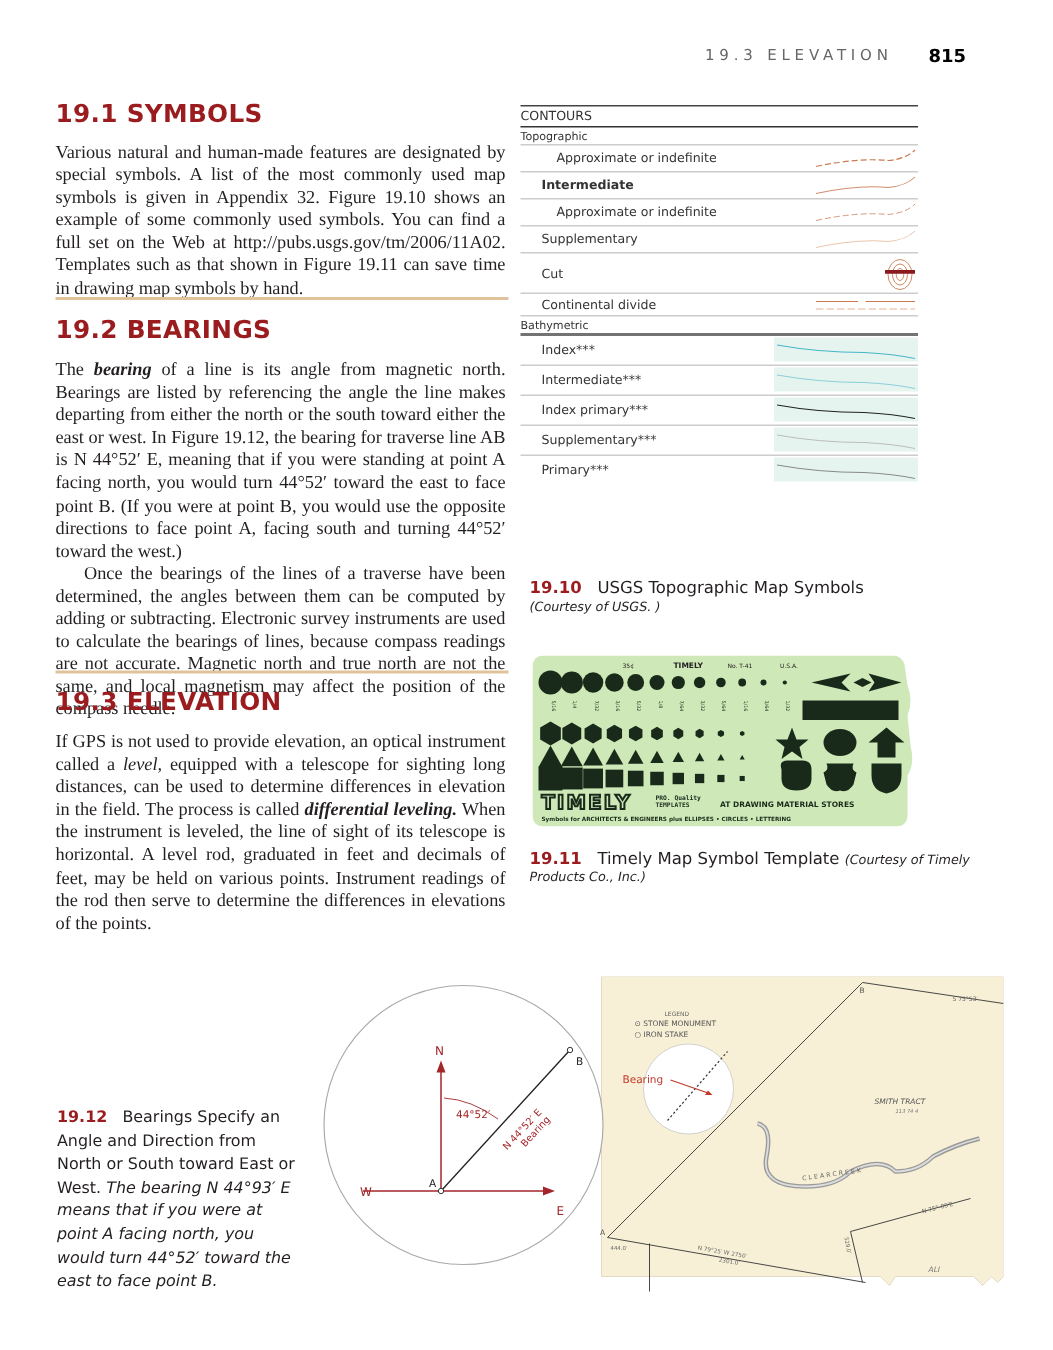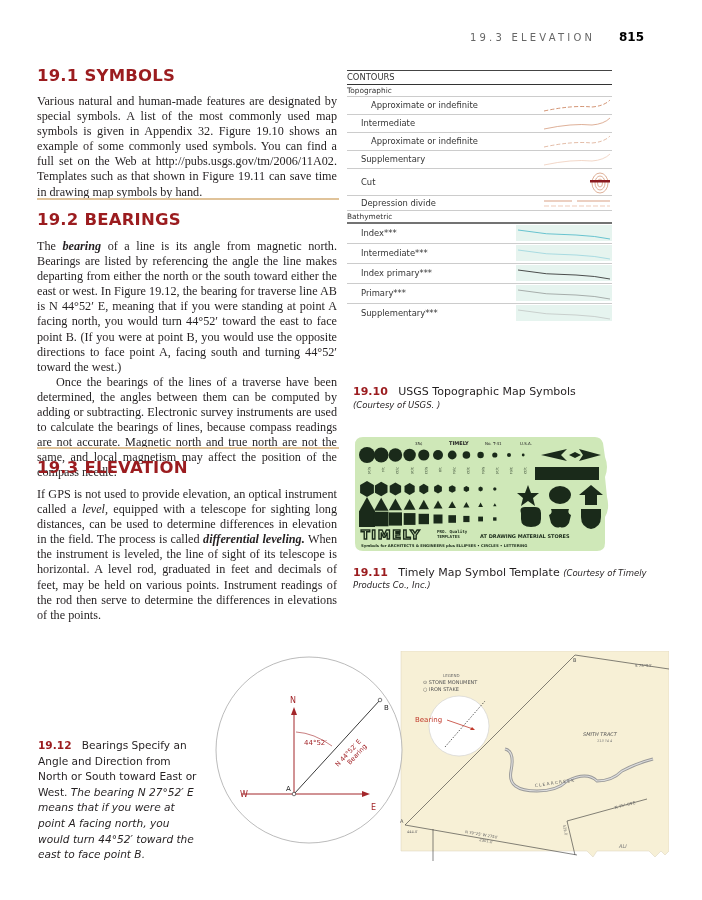--- a/index.html
+++ b/index.html
@@ -61,21 +61,21 @@
   <div class="toprule"></div>
   <div class="hdr">CONTOURS</div>
   <div class="sub">Topographic</div>
 
   <div class="row" style="height:17px;">
     <span class="lbl ind2" style="top:3px;">Approximate or indefinite</span>
     <svg width="70" height="17">
         <path d="M2 14 Q30 8 50 10 Q62 9 68 3" stroke="#c87a52" fill="none" stroke-width="0.8" stroke-dasharray="4 2"></path>
       </svg>
   </div>
-  <div class="row" style="height:17px;">
+  <div class="row" style="height:17px;font-weight:bold;">
     <span class="lbl" style="top:3px;">Intermediate</span>
     <svg width="70" height="17">
         <path d="M2 14 Q30 8 50 10 Q62 9 68 3" stroke="#d08e6c" fill="none" stroke-width="0.7"></path>
       </svg>
   </div>
   <div class="row" style="height:17px;">
     <span class="lbl ind2" style="top:3px;">Approximate or indefinite</span>
     <svg width="70" height="17">
         <path d="M2 14 Q30 8 50 10 Q62 9 68 3" stroke="#d08e6c" fill="none" stroke-width="0.6" stroke-dasharray="4 2"></path>
       </svg>
@@ -89,21 +89,21 @@
   <div class="row" style="height:26px;text-align:right;">
     <span class="lbl" style="top:8px;">Cut</span>
     <svg width="70" height="26">
         <ellipse cx="58" cy="14" rx="8" ry="10" stroke="#c87a52" fill="none" stroke-width="0.6"></ellipse>
         <ellipse cx="58" cy="14" rx="5" ry="7" stroke="#c87a52" fill="none" stroke-width="0.6"></ellipse>
         <ellipse cx="58" cy="14" rx="2.5" ry="4" stroke="#c87a52" fill="none" stroke-width="0.6"></ellipse>
         <rect x="48" y="11" width="20" height="2.5" fill="#8b1a1f"></rect>
       </svg>
   </div>
   <div class="row" style="height:14px;">
-    <span class="lbl" style="top:2px;">Depression divide</span>
+    <span class="lbl" style="top:2px;">Continental divide</span>
     <svg width="70" height="14">
         <line x1="2" y1="5" x2="30" y2="5" stroke="#c87a52" stroke-width="0.7"></line>
         <line x1="35" y1="5" x2="68" y2="5" stroke="#c87a52" stroke-width="0.7"></line>
         <line x1="2" y1="10" x2="68" y2="10" stroke="#e3a98a" stroke-width="0.6" stroke-dasharray="5 2"></line>
       </svg>
   </div>
   <div class="sub" style="border-top:1px solid #ccc;">Bathymetric</div>
 
   <div class="row" style="height:19px;border-top:2px solid #737373;">
     <span class="lbl" style="top:4px;">Index***</span>
@@ -120,31 +120,31 @@
       </svg>
   </div>
   <div class="row" style="height:19px;">
     <span class="lbl" style="top:4px;">Index primary***</span>
     <div class="bathy" style="top:1px;height:16px;"></div>
     <svg width="96" height="19">
         <path d="M2 6 Q30 11 60 11 Q80 12 94 15" stroke="#222" fill="none" stroke-width="0.8"></path>
       </svg>
   </div>
   <div class="row" style="height:19px;">
+    <span class="lbl" style="top:4px;">Supplementary***</span>
+    <div class="bathy" style="top:1px;height:16px;"></div>
+    <svg width="96" height="19">
+        <path d="M2 6 Q30 11 60 11 Q80 12 94 15" stroke="#aaa" fill="none" stroke-width="0.5"></path>
+      </svg>
+  </div>
+  <div class="row" style="height:19px;">
     <span class="lbl" style="top:4px;">Primary***</span>
     <div class="bathy" style="top:1px;height:16px;"></div>
     <svg width="96" height="19">
         <path d="M2 6 Q30 11 60 11 Q80 12 94 15" stroke="#666" fill="none" stroke-width="0.5"></path>
-      </svg>
-  </div>
-  <div class="row" style="height:19px;">
-    <span class="lbl" style="top:4px;">Supplementary***</span>
-    <div class="bathy" style="top:1px;height:16px;"></div>
-    <svg width="96" height="19">
-        <path d="M2 6 Q30 11 60 11 Q80 12 94 15" stroke="#aaa" fill="none" stroke-width="0.5"></path>
       </svg>
   </div>
 </div>
 
 <div class="cap" style="position:absolute;left:353px;top:385px;">
   <div class="cap-title"><span class="num">19.10</span>&nbsp;&nbsp; <span>USGS Topographic Map Symbols</span></div>
   <div class="cap-credit" style="margin-top:2px;">(Courtesy of USGS. )</div>
 </div>
 
 <svg class="template" viewBox="0 0 258 114">
@@ -226,21 +226,21 @@
   <text x="125" y="101" font-size="5" fill="#1a2a1a" font-family="DejaVu Sans, sans-serif" font-weight="bold">AT DRAWING MATERIAL STORES</text>
   <text x="6" y="110" font-size="3.8" fill="#1a2a1a" font-family="DejaVu Sans, sans-serif" font-weight="bold">Symbols for ARCHITECTS &amp; ENGINEERS plus ELLIPSES  •  CIRCLES  •  LETTERING</text>
 </svg>
 
 <div class="cap" style="position:absolute;left:353px;top:566px;">
   <div class="cap-title"><span class="num">19.11</span>&nbsp;&nbsp; <span>Timely Map Symbol Template</span> <span class="cap-credit">(Courtesy of Timely</span></div>
   <div class="cap-credit" style="margin-top:1px;">Products Co., Inc.)</div>
 </div>
 
 <div class="fig12cap">
-  <span class="num" style="color:#9b1c1f;font-weight:bold;">19.12</span>&nbsp;&nbsp; <span>Bearings Specify an Angle and Direction from North or South toward East or West.</span> <span class="it">The bearing N 27°52′ E means that if you were at point A facing north, you would turn 44°52′ toward the east to face point B.</span>
+  <span class="num" style="color:#9b1c1f;font-weight:bold;">19.12</span>&nbsp;&nbsp; <span>Bearings Specify an Angle and Direction from North or South toward East or West.</span> <span class="it">The bearing N 44°93′ E means that if you were at point A facing north, you would turn 44°52′ toward the east to face point B.</span>
 </div>
 
 <svg class="map-fig" viewBox="0 0 272 214">
   <path d="M4 0 H272 V200 L268 204 L264 200 L258 206 L252 200 H200 L196 206 L190 200 H4 Z" fill="#f7f0d6" stroke="#d8d0b8" stroke-width="0.5"></path>
   <line x1="8" y1="174" x2="178" y2="4" stroke="#333" stroke-width="0.6"></line>
   <line x1="178" y1="4" x2="272" y2="18" stroke="#333" stroke-width="0.6"></line>
   <line x1="8" y1="174" x2="180" y2="204" stroke="#333" stroke-width="0.6"></line>
   <line x1="170" y1="170" x2="250" y2="148" stroke="#333" stroke-width="0.6"></line>
   <line x1="170" y1="170" x2="178" y2="204" stroke="#333" stroke-width="0.6"></line>
   <line x1="36" y1="178" x2="36" y2="210" stroke="#333" stroke-width="0.6"></line>

